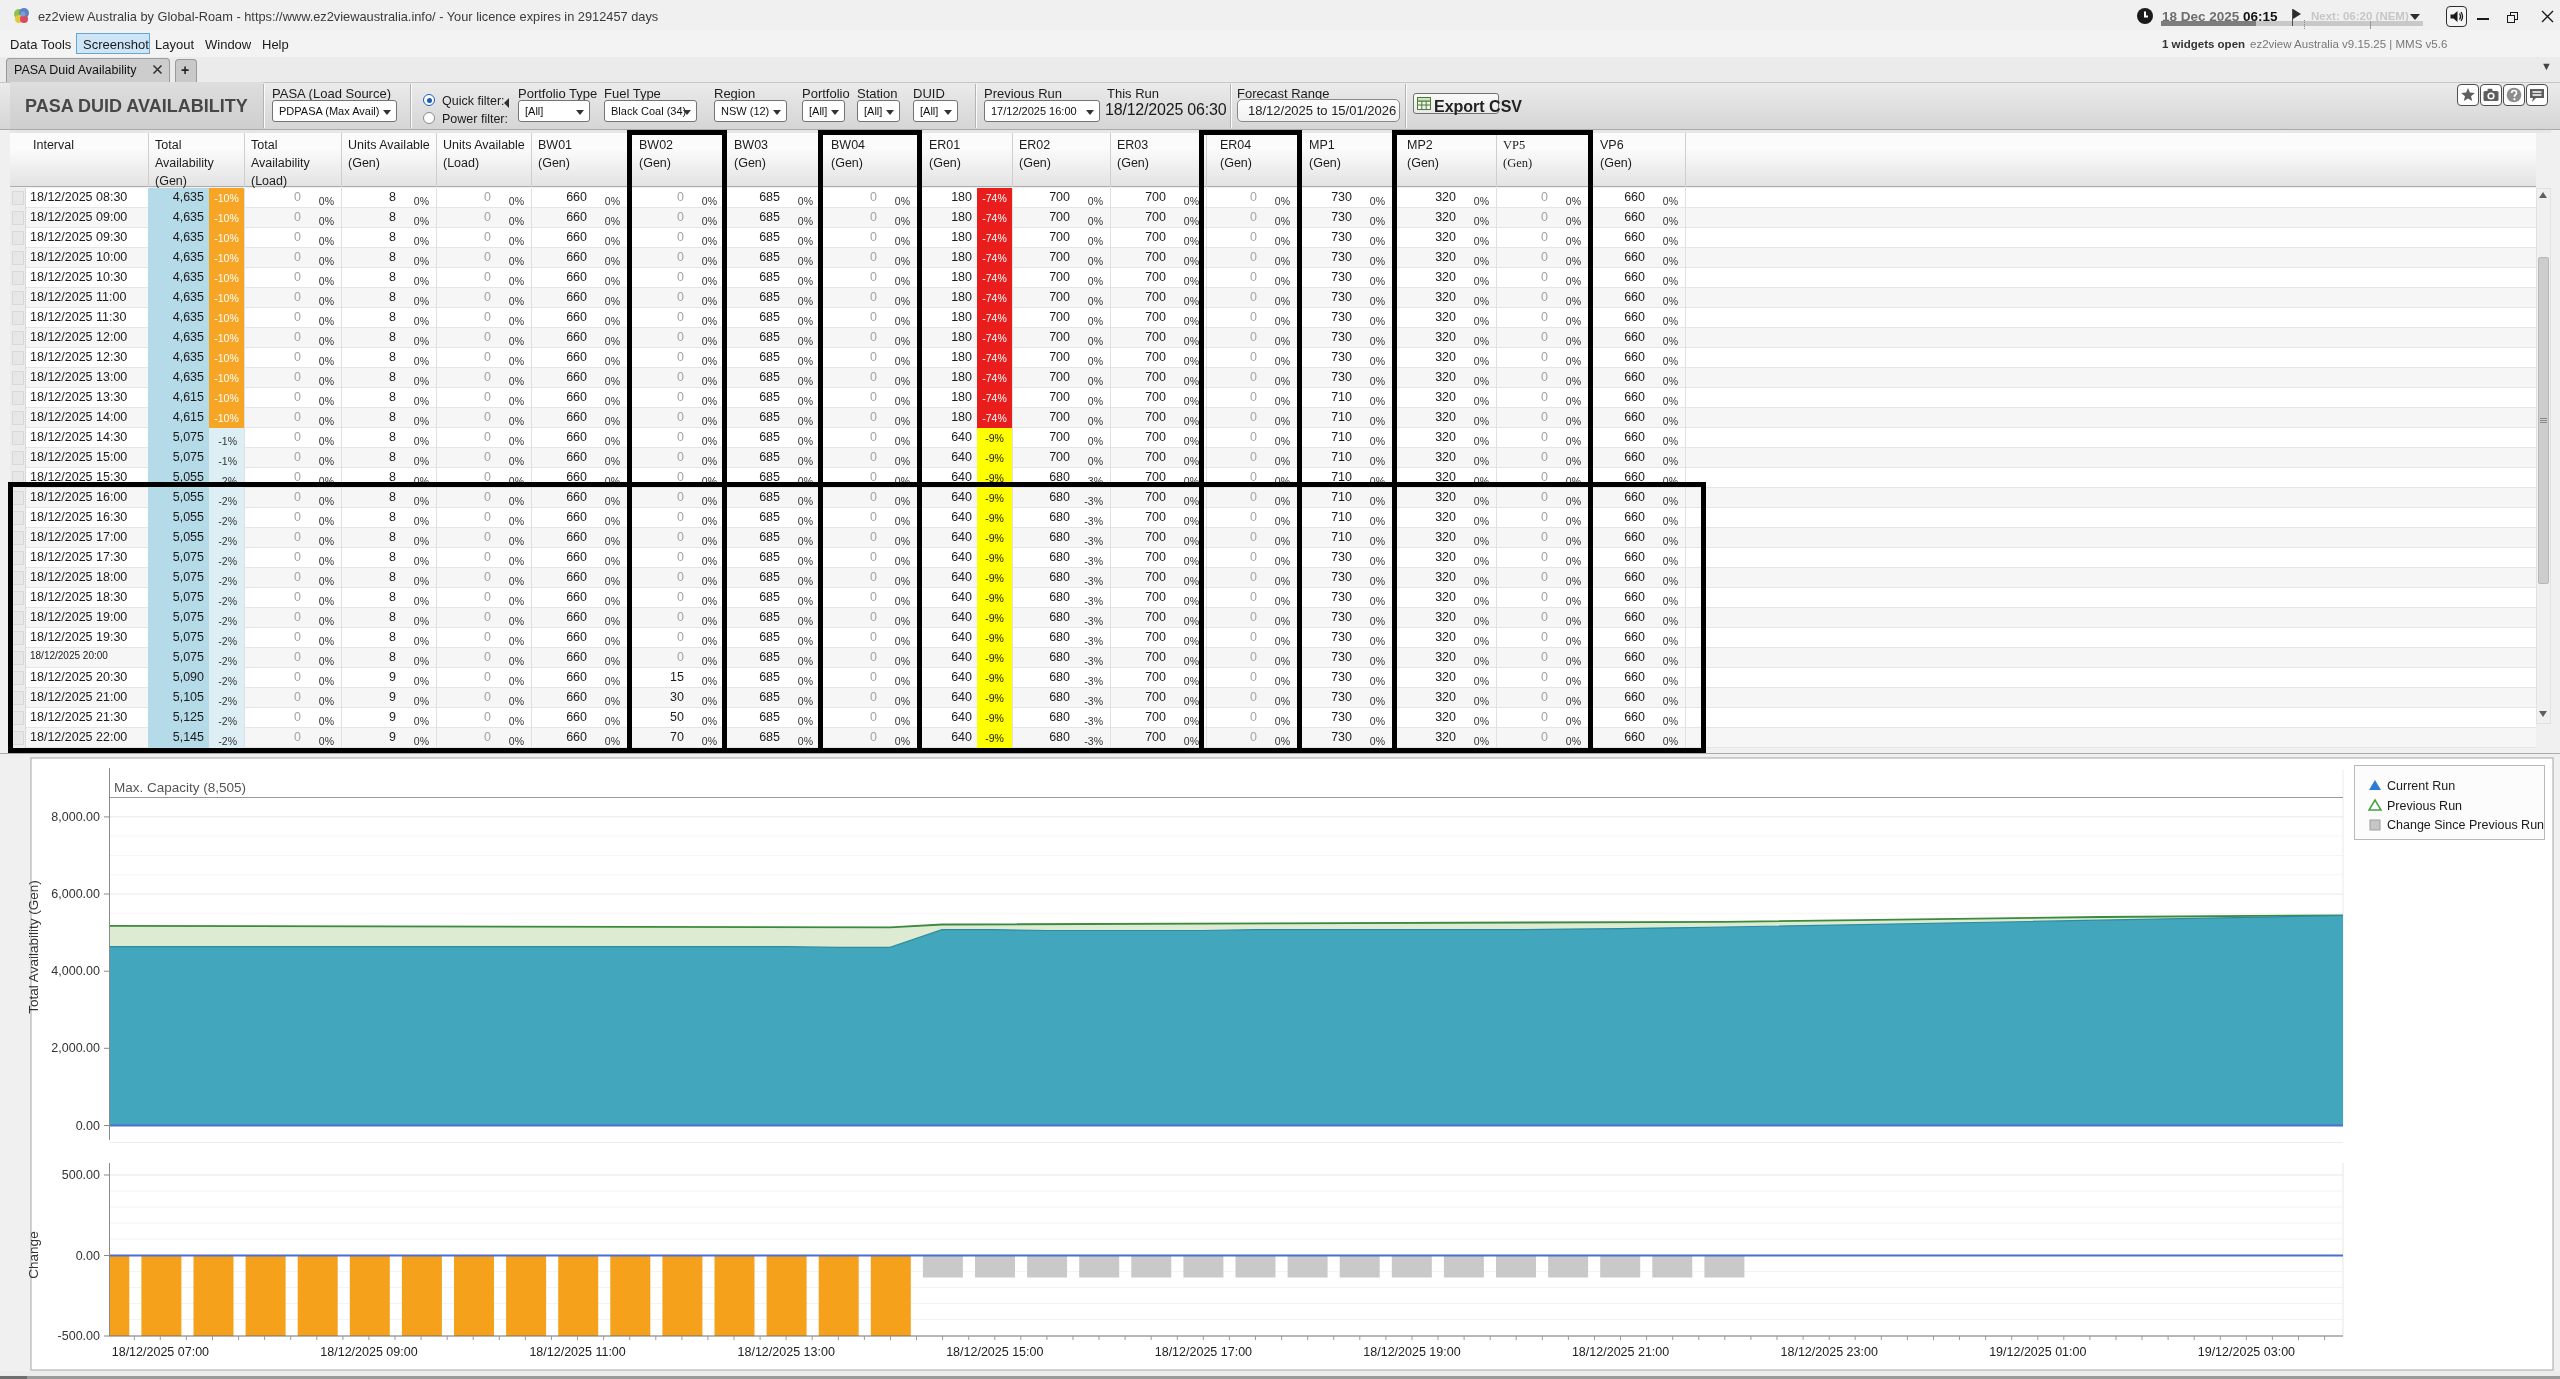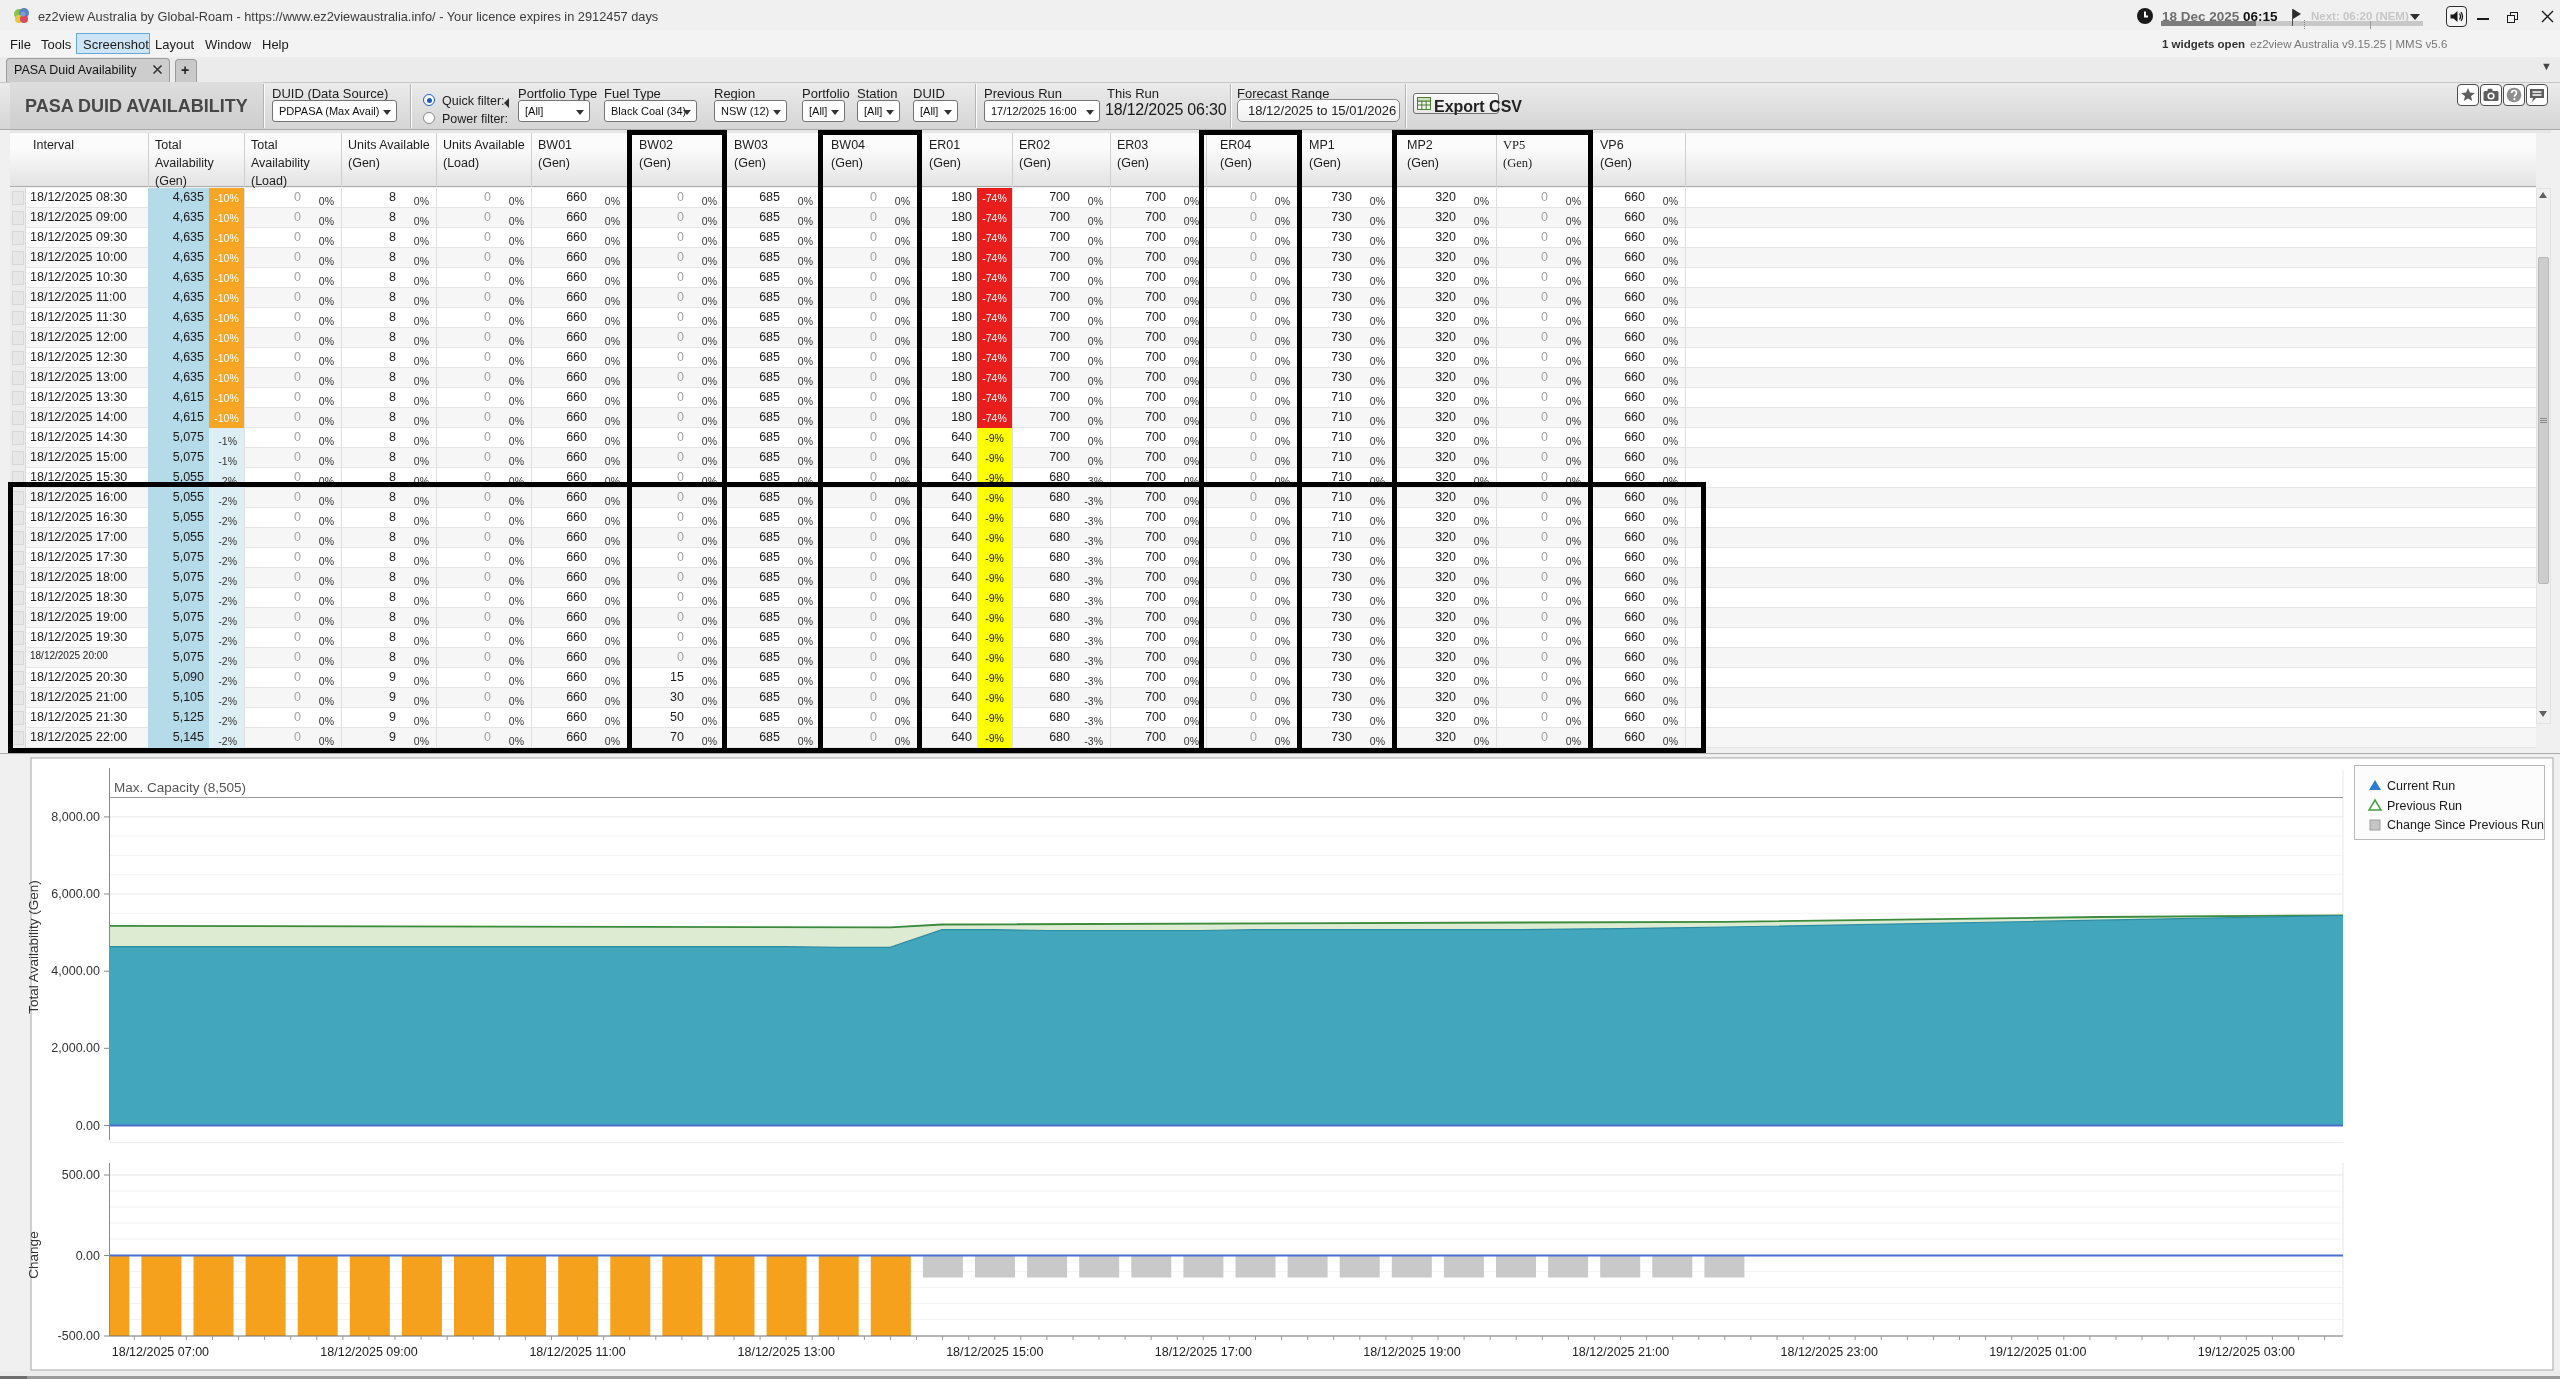--- a/index.html
+++ b/index.html
@@ -47,21 +47,21 @@
 <path d="M1.5 5.5 h3 l4 -3.5 v11 l-4 -3.5 h-3 z" fill="#1a1a1a"></path>
 <path d="M10.5 4.5 q2 3 0 6 M12 3 q3 4.5 0 9" stroke="#1a1a1a" stroke-width="1.3" fill="none"></path>
     </svg>
 <div class="abs" style="left:2477px;top:18px;width:12px;height:2px;background:#1a1a1a;"></div>
 <div class="abs" style="left:2510px;top:12px;width:8px;height:8px;border:1.2px solid #1a1a1a;background:#f0f0f0;"></div>
 <div class="abs" style="left:2507px;top:15px;width:8px;height:8px;border:1.2px solid #1a1a1a;background:#f0f0f0;"></div>
 <svg class="abs" style="left:2541px;top:10px;" width="13" height="13">
       <path d="M1 1 L12 12 M12 1 L1 12" stroke="#1a1a1a" stroke-width="1.4"></path>
     </svg>
 <div class="abs" style="left:0;top:30px;width:2560px;height:27px;background:#f3f3f3;"></div>
-<div class="abs" style="left:10px;top:37px;font-size:13px;color:#1a1a1a;">File</div>
+<div class="abs" style="left:10px;top:37px;font-size:13px;color:#1a1a1a;">Data</div>
 <div class="abs" style="left:41px;top:37px;font-size:13px;color:#1a1a1a;">Tools</div>
 <div class="abs" style="left:155px;top:37px;font-size:13px;color:#1a1a1a;">Layout</div>
 <div class="abs" style="left:205px;top:37px;font-size:13px;color:#1a1a1a;">Window</div>
 <div class="abs" style="left:262px;top:37px;font-size:13px;color:#1a1a1a;">Help</div>
 <div class="abs" style="left:76px;top:33px;width:74px;height:21px;background:#cde5f7;border:1px solid #66a7d8;"></div>
 <div class="abs" style="left:83px;top:37px;font-size:13px;color:#1a1a1a;">Screenshot</div>
 <div class="abs" style="left:2162px;top:38px;font-size:11.5px;font-weight:bold;color:#333;">1 widgets open</div>
 <div class="abs" style="left:2250px;top:38px;font-size:11.5px;color:#777;">ez2view Australia v9.15.25 | MMS v5.6</div>
 <div class="abs" style="left:0;top:57px;width:2560px;height:25px;background:#ebebeb;"></div>
 <div class="abs" style="left:6px;top:58px;width:164px;height:24px;background:#cdcdcd;border:1px solid #9a9a9a;border-bottom:none;border-radius:4px 4px 0 0;"></div>
@@ -73,21 +73,21 @@
 <div class="abs" style="left:181px;top:62px;font-size:14px;font-weight:bold;color:#222;">+</div>
 <div class="abs" style="left:2541px;top:60px;font-size:11px;color:#444;">▼</div>
 <div class="abs" style="left:0;top:82px;width:2560px;height:48px;background:linear-gradient(#ebebeb,#d5d5d5);border-bottom:1px solid #a9a9a9;border-top:1px solid #c6c6c6;"></div>
 <div class="abs" style="left:10px;top:82px;width:253px;height:47px;background:linear-gradient(#dedede,#cecece);"></div>
 <div class="abs" style="left:25px;top:96px;font-size:18px;font-weight:bold;color:#474747;letter-spacing:0px;">PASA DUID AVAILABILITY</div>
 <div class="sep" style="left:263px;"></div>
 <div class="sep" style="left:410px;"></div>
 <div class="sep" style="left:975px;"></div>
 <div class="sep" style="left:1230px;"></div>
 <div class="sep" style="left:1405px;"></div>
-<div class="abs lbl" style="left:272px;top:86px;">DUID (Data Source)</div>
+<div class="abs lbl" style="left:272px;top:86px;">PASA (Load Source)</div>
 <div class="abs lbl" style="left:518px;top:86px;">Portfolio Type</div>
 <div class="abs lbl" style="left:604px;top:86px;">Fuel Type</div>
 <div class="abs lbl" style="left:714px;top:86px;">Region</div>
 <div class="abs lbl" style="left:802px;top:86px;">Portfolio</div>
 <div class="abs lbl" style="left:857px;top:86px;">Station</div>
 <div class="abs lbl" style="left:913px;top:86px;">DUID</div>
 <div class="abs lbl" style="left:984px;top:86px;">Previous Run</div>
 <div class="abs lbl" style="left:1107px;top:86px;">This Run</div>
 <div class="abs lbl" style="left:1237px;top:86px;">Forecast Range</div>
 <div class="abs dd" style="left:272px;top:100px;width:125px;height:22px;">PDPASA (Max Avail)<span class="ar"></span></div>

